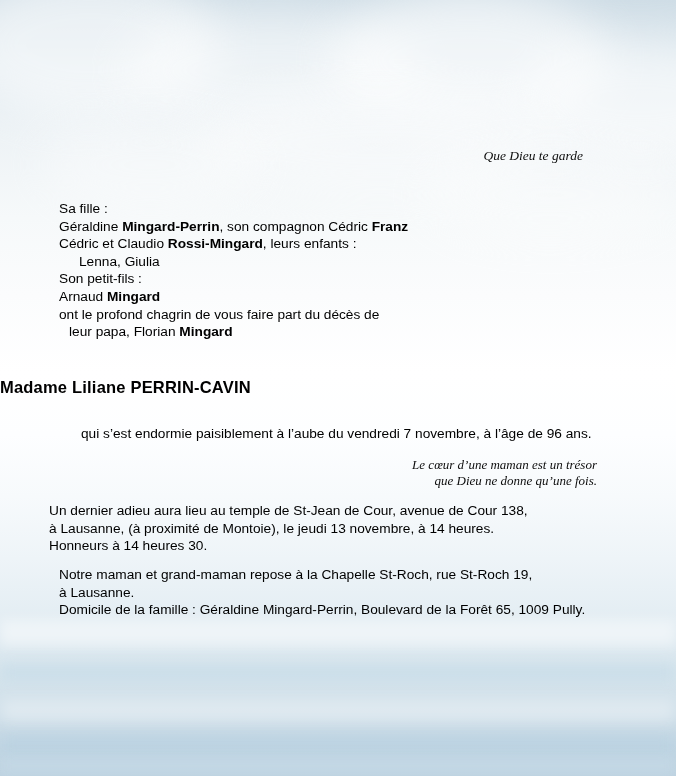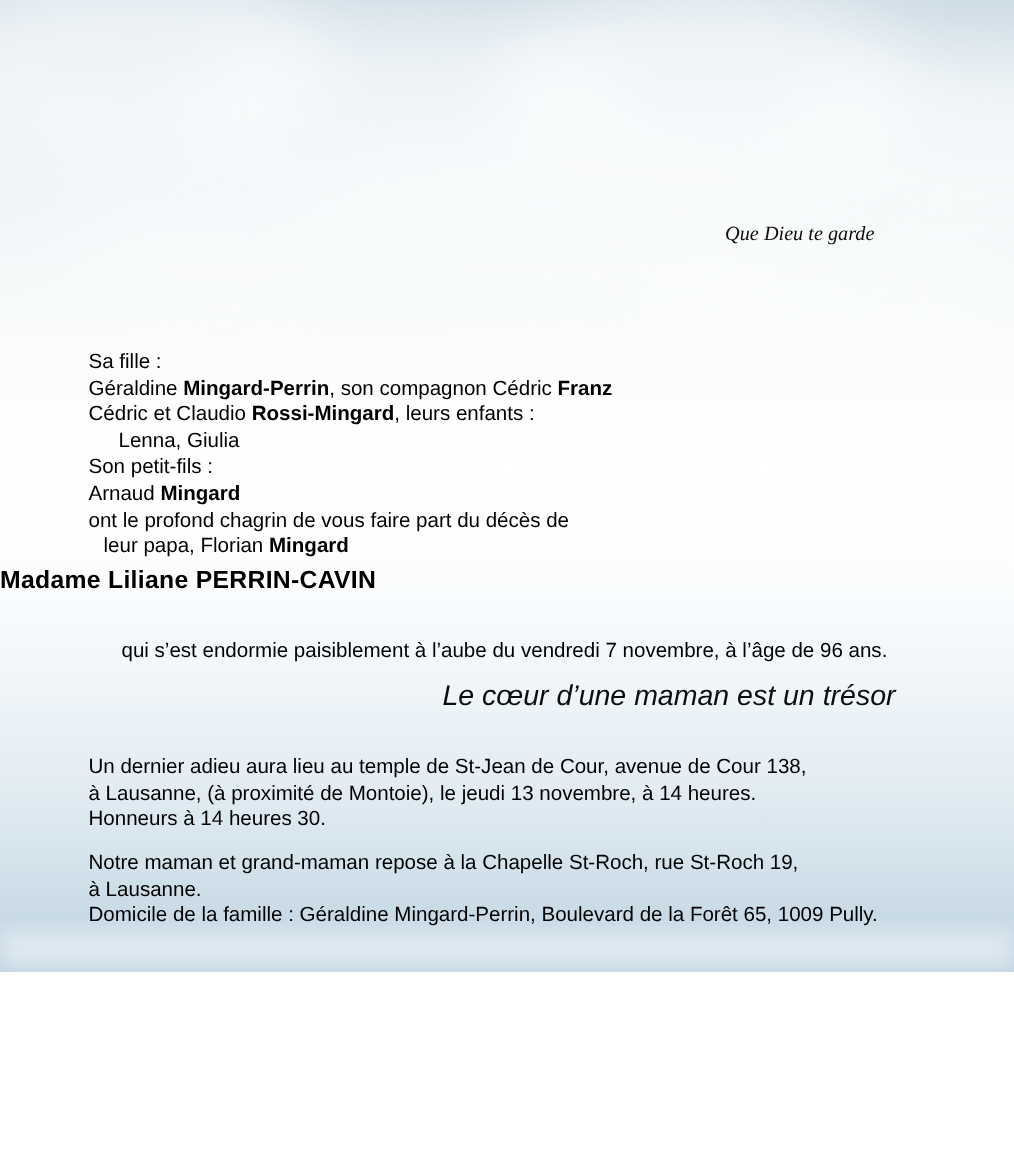--- a/index.html
+++ b/index.html
@@ -10,21 +10,21 @@
     width: 676px;
     height: 776px;
     font-family: "Liberation Sans", sans-serif;
     background: #ffffff;
     overflow: hidden;
   }
 
   #page {
     position: relative;
     width: 676px;
-    height: 648px;
+    height: 776px;
     overflow: hidden;
     background: linear-gradient(to bottom,
         #cfdde6 0%,
         #dfe9ef 8%,
         #eef3f6 18%,
         #f6f9fa 28%,
         #fbfcfd 38%,
         #ffffff 48%,
         #fdfeff 56%,
         #f7fafc 64%,
@@ -85,21 +85,20 @@
   }
 
   .family-block {
     position: absolute;
     top: 200px;
     left: 59px;
     font-size: 13.7px;
     line-height: 17.6px;
     color: #000000;
     white-space: nowrap;
-    margin-top: 32px;
   }
   .family-block .line { display: block; }
   .family-block .ind1 { padding-left: 20px; }
   .family-block .ind2 { padding-left: 10px; }
   .family-block b { font-weight: bold; }
 
   .deceased-name {
     position: absolute;
     top: 378px;
     left: 0;
@@ -120,32 +119,32 @@
     white-space: nowrap;
     margin-left: 22px;
   }
 
   .epigraph-mid {
     position: absolute;
     top: 457px;
     left: 0;
     width: 597px;
     text-align: right;
-    font-family: Liberation Sans, sans-serif;
+    font-family: Liberation Serif, serif;
     font-style: italic;
-    font-size: 19px;
+    font-size: 13px;
     line-height: 16px;
     color: #0d0d0d;
   }
   .epigraph-mid span { display: block; }
 
   .ceremony-block {
     position: absolute;
     top: 502px;
-    left: 59px;
+    left: 49px;
     font-size: 13.7px;
     line-height: 17.6px;
     color: #000000;
     white-space: nowrap;
   }
 
   .resting-block {
     position: absolute;
     top: 566px;
     left: 59px;
@@ -191,20 +190,21 @@
         <span class="line"><span>ont le profond chagrin de vous faire part du décès de</span></span>
         <span class="line ind2"><span>leur papa, Florian </span><b>Mingard</b></span>
       </div>
 
     <div class="deceased-name">Madame Liliane PERRIN-CAVIN</div>
 
     <div class="passing-line">qui s’est endormie paisiblement à l’aube du vendredi 7 novembre, à l’âge de 96 ans.</div>
 
     <div class="epigraph-mid">
       <span>Le cœur d’une maman est un trésor</span>
+      <span>que Dieu ne donne qu’une fois.</span>
     </div>
 
     <div class="ceremony-block">
       <span class="line">Un dernier adieu aura lieu au temple de St-Jean de Cour, avenue de Cour 138,</span>
       <span class="line">à Lausanne, (à proximité de Montoie), le jeudi 13 novembre, à 14 heures.</span>
       <span class="line">Honneurs à 14 heures 30.</span>
     </div>
 
     <div class="resting-block">
       <span class="line">Notre maman et grand-maman repose à la Chapelle St-Roch, rue St-Roch 19,</span>

